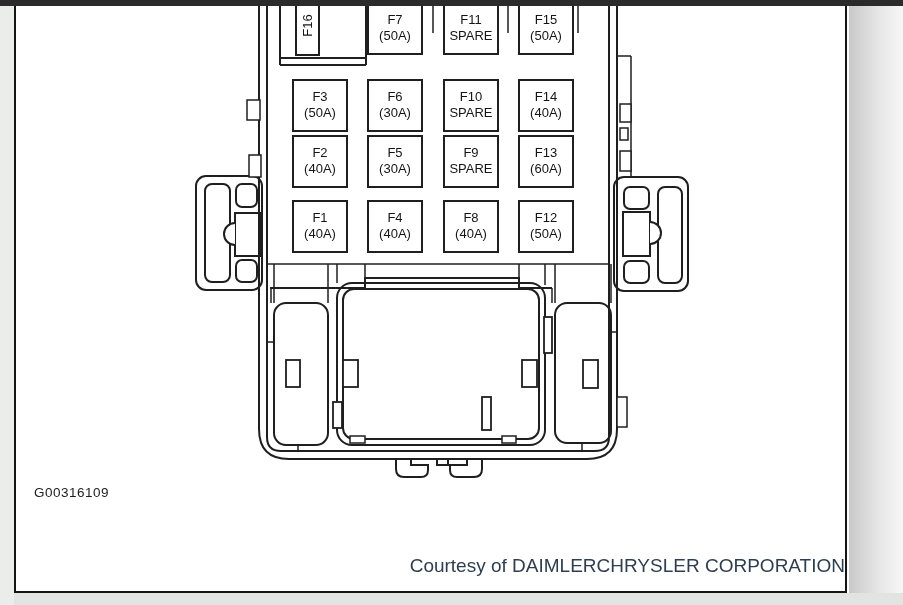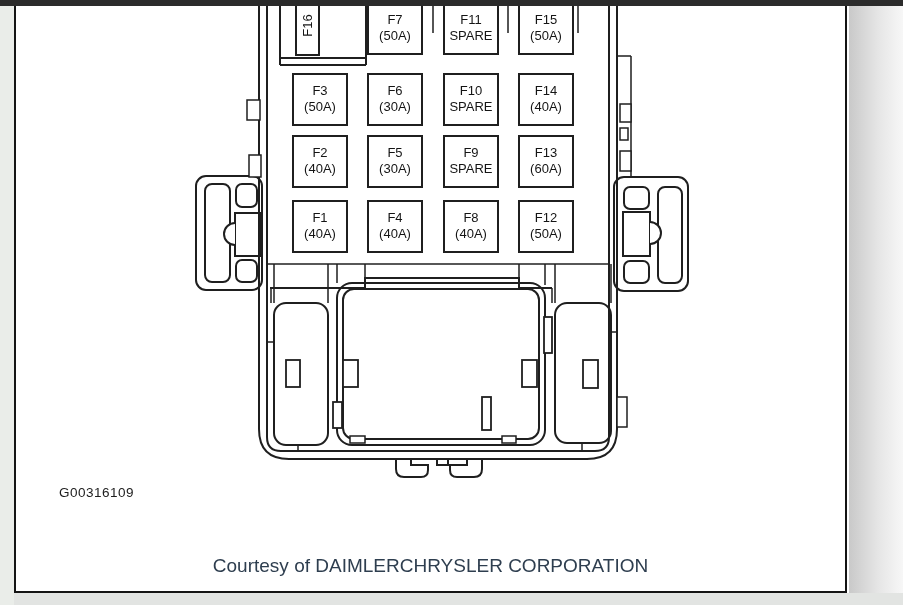--- a/index.html
+++ b/index.html
@@ -19,30 +19,30 @@
   
   svg.diagram{position:absolute;left:0;top:0;z-index:2;}
 
   
   .fuse{
     position:absolute;width:56px;height:53px;background:#fff;border:2px solid #1f1f1f;
     display:flex;flex-direction:column;align-items:center;justify-content:center;gap:1px;
     font-size:13px;line-height:1.15;color:#141414;box-sizing:border-box;z-index:3;
   }
   .c1{left:292px}.c2{left:367px}.c3{left:443px}.c4{left:518px}
-  .r1{top:2px}.r2{top:73px}.r3{top:135px}.r4{top:200px}
+  .r1{top:2px}.r2{top:79px}.r3{top:135px}.r4{top:200px}
 
   .f16-slot{
     position:absolute;left:295px;top:-6px;width:25px;height:62px;background:#fff;
     border:2px solid #1f1f1f;box-sizing:border-box;display:flex;align-items:center;justify-content:center;z-index:3;
   }
   .f16-slot span{transform:rotate(-90deg);white-space:nowrap;font-size:13px;color:#141414;}
 
-  .figure-id{position:absolute;left:34px;top:485px;font-size:13.5px;letter-spacing:.5px;color:#1c1c1c;z-index:3;margin-left:25px;}
-  .caption{position:absolute;left:16px;top:555px;width:829px;text-align:center;
+  .figure-id{position:absolute;left:34px;top:485px;font-size:13.5px;letter-spacing:.5px;color:#1c1c1c;z-index:3;}
+  .caption{position:absolute;left:16px;top:555px;width:829px;text-align:right;
            font-size:19px;color:#2e3e4f;z-index:3;}
 </style>
 </head>
 <body>
 
 <div class="right-shadow"></div>
 <div class="bottom-strip"></div>
 <div class="page"></div>
 
 <svg class="diagram" width="903" height="605" viewBox="0 0 903 605">

